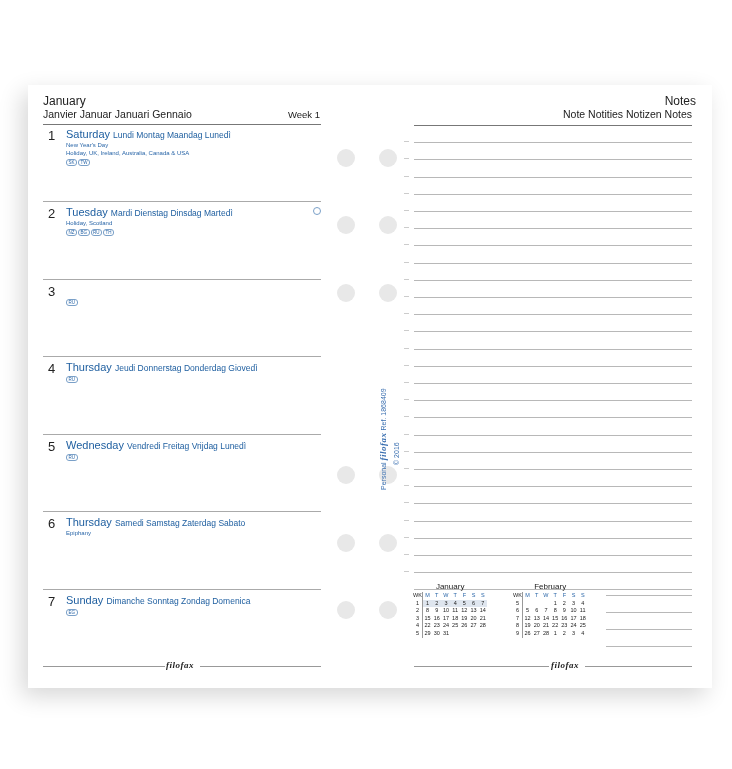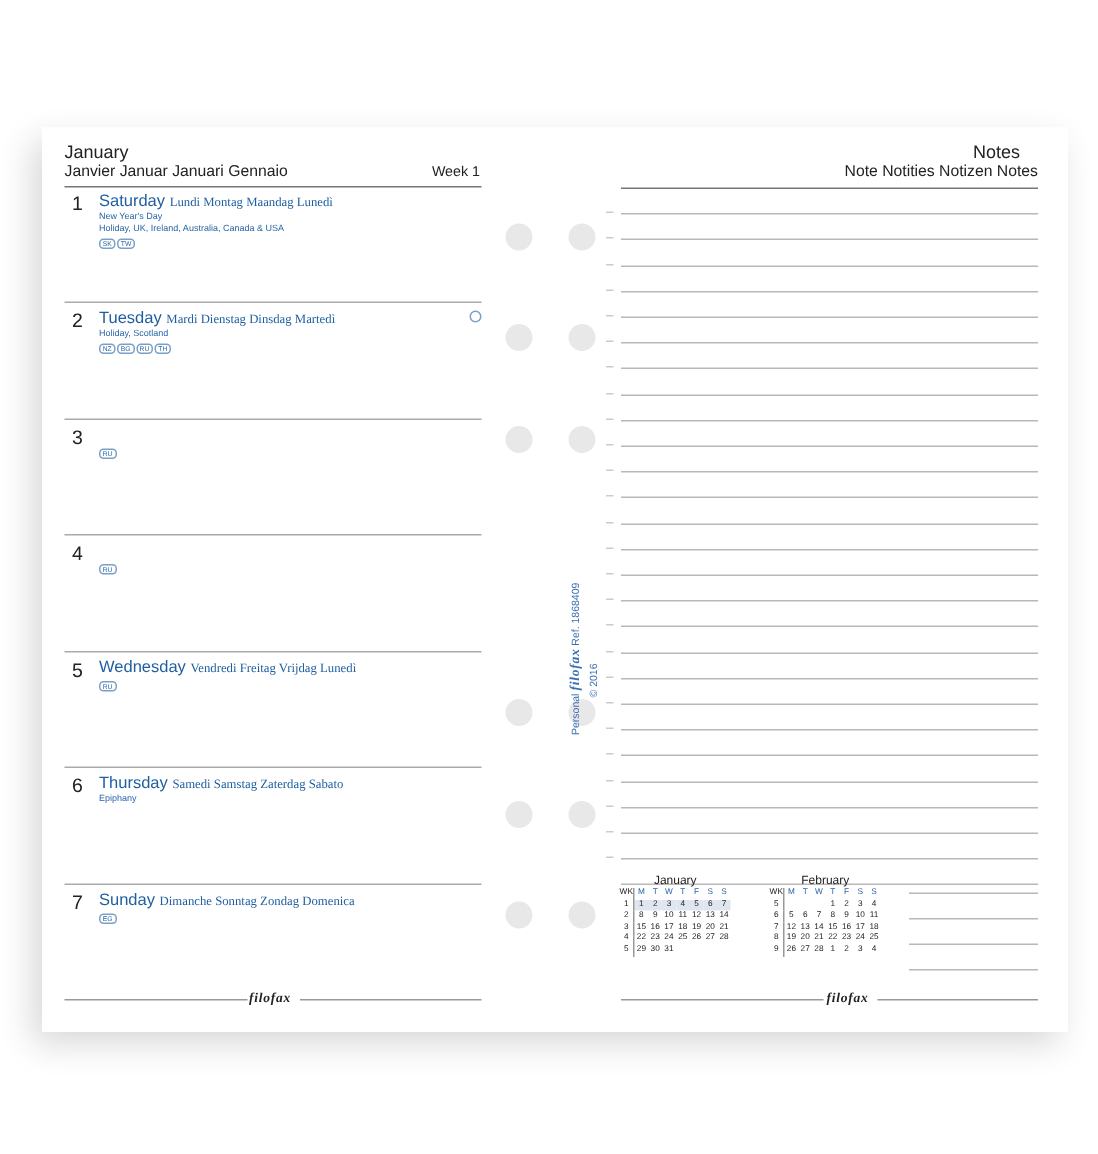--- a/index.html
+++ b/index.html
@@ -16,30 +16,30 @@
   .abs { position:absolute; }
   .month-title { left:15px; top:9px; font-size:12px; color:#222; }
   .month-langs { left:15px; top:23px; font-size:10.5px; color:#222; }
   .week-label { right:392px; top:24px; font-size:9.5px; color:#222; }
   .rule-dark { height:1px; background:#777; }
   .rule { height:1px; background:#aaa; }
   .day { position:absolute; left:15px; width:278px; }
   .day .num { position:absolute; left:5px; top:0; font-size:13px; color:#222; }
   .day .name { position:absolute; left:23px; top:0; font-size:11px; color:#1f5fa0; white-space:nowrap; }
   .day .name .en { font-size:11px; }
-  .day .name .tr { font-size:8.5px;font-family:Liberation Serif, serif; }
+  .day .name .tr { font-size:8.5px; }
   .day .note { position:absolute; left:23px; font-size:6px; color:#2a66a8; white-space:nowrap; }
   .badges { position:absolute; left:23px; display:flex; gap:1px; }
   .badge { font-size:4.5px; color:#2a66a8; border:0.6px solid #7aa0c8; border-radius:3px; padding:0 1.5px; line-height:5px; height:5px; }
   .ring { position:absolute; right:0; top:1px; width:6px; height:6px; border:1px solid #7aa0c8; border-radius:50%; }
   .hole { position:absolute; width:18px; height:18px; border-radius:50%; background:#e8e8e8; }
   .vert { position:absolute; left:350px; top:405px; transform:rotate(-90deg); transform-origin:left top; white-space:nowrap; font-size:7px; color:#3a6fb0; }
   .vert .brand { font-family:"Liberation Serif", serif; font-style:italic; font-weight:bold; font-size:9px; color:#3a6fb0; letter-spacing:0.5px; }
   .vert2 { position:absolute; left:365px; top:380px; transform:rotate(-90deg); transform-origin:left top; white-space:nowrap; font-size:7px; color:#3a6fb0; }
-  .notes-title { right:32px; top:9px; font-size:12px; color:#222; text-align:right; }
+  .notes-title { right:16px; top:9px; font-size:12px; color:#222; text-align:right; }
   .notes-langs { right:20px; top:23px; font-size:10.5px; color:#222; text-align:right; }
   .note-line { position:absolute; left:386px; width:278px; height:1px; background:#b8b8b8; }
   .tick { position:absolute; left:376px; width:5px; height:1px; background:#ccc; }
   .footer-line { position:absolute; height:1px; background:#999; }
   .brand-logo { position:absolute; font-family:"Liberation Serif", serif; font-style:italic; font-weight:bold; font-size:9px; color:#222; letter-spacing:0.5px; }
   .cal { position:absolute; font-size:6px; color:#222; }
   .cal .ttl { text-align:center; font-size:8px; margin-bottom:1px; }
   .cal table { border-collapse:collapse; }
   .cal td, .cal th { width:9.2px; height:7.6px; text-align:center; padding:0; font-weight:normal; font-size:5.5px; line-height:7.6px; }
   .cal th { color:#2a66a8; }
@@ -82,20 +82,21 @@
         <span class="ring"></span>
       </div>
       <div class="day" style="top: 199px; height: 70px;">
         <span class="num">3</span>
         <div class="badges" style="top:15px">
           <span class="badge">RU</span>
         </div>
       </div>
       <div class="day" style="top: 276px; height: 70px;">
         <span class="num">4</span>
+        <span class="name"><span class="en">Thursday</span> <span class="tr">Jeudi Donnerstag Donderdag Giovedì</span></span>
         <div class="badges" style="top:15px">
           <span class="badge">RU</span>
         </div>
       </div>
       <div class="day" style="top: 354px; height: 70px;">
         <span class="num">5</span>
         <span class="name"><span class="en">Wednesday</span> <span class="tr">Vendredi Freitag Vrijdag Lunedì</span></span>
         <div class="badges" style="top:15px">
           <span class="badge">RU</span>
         </div>

